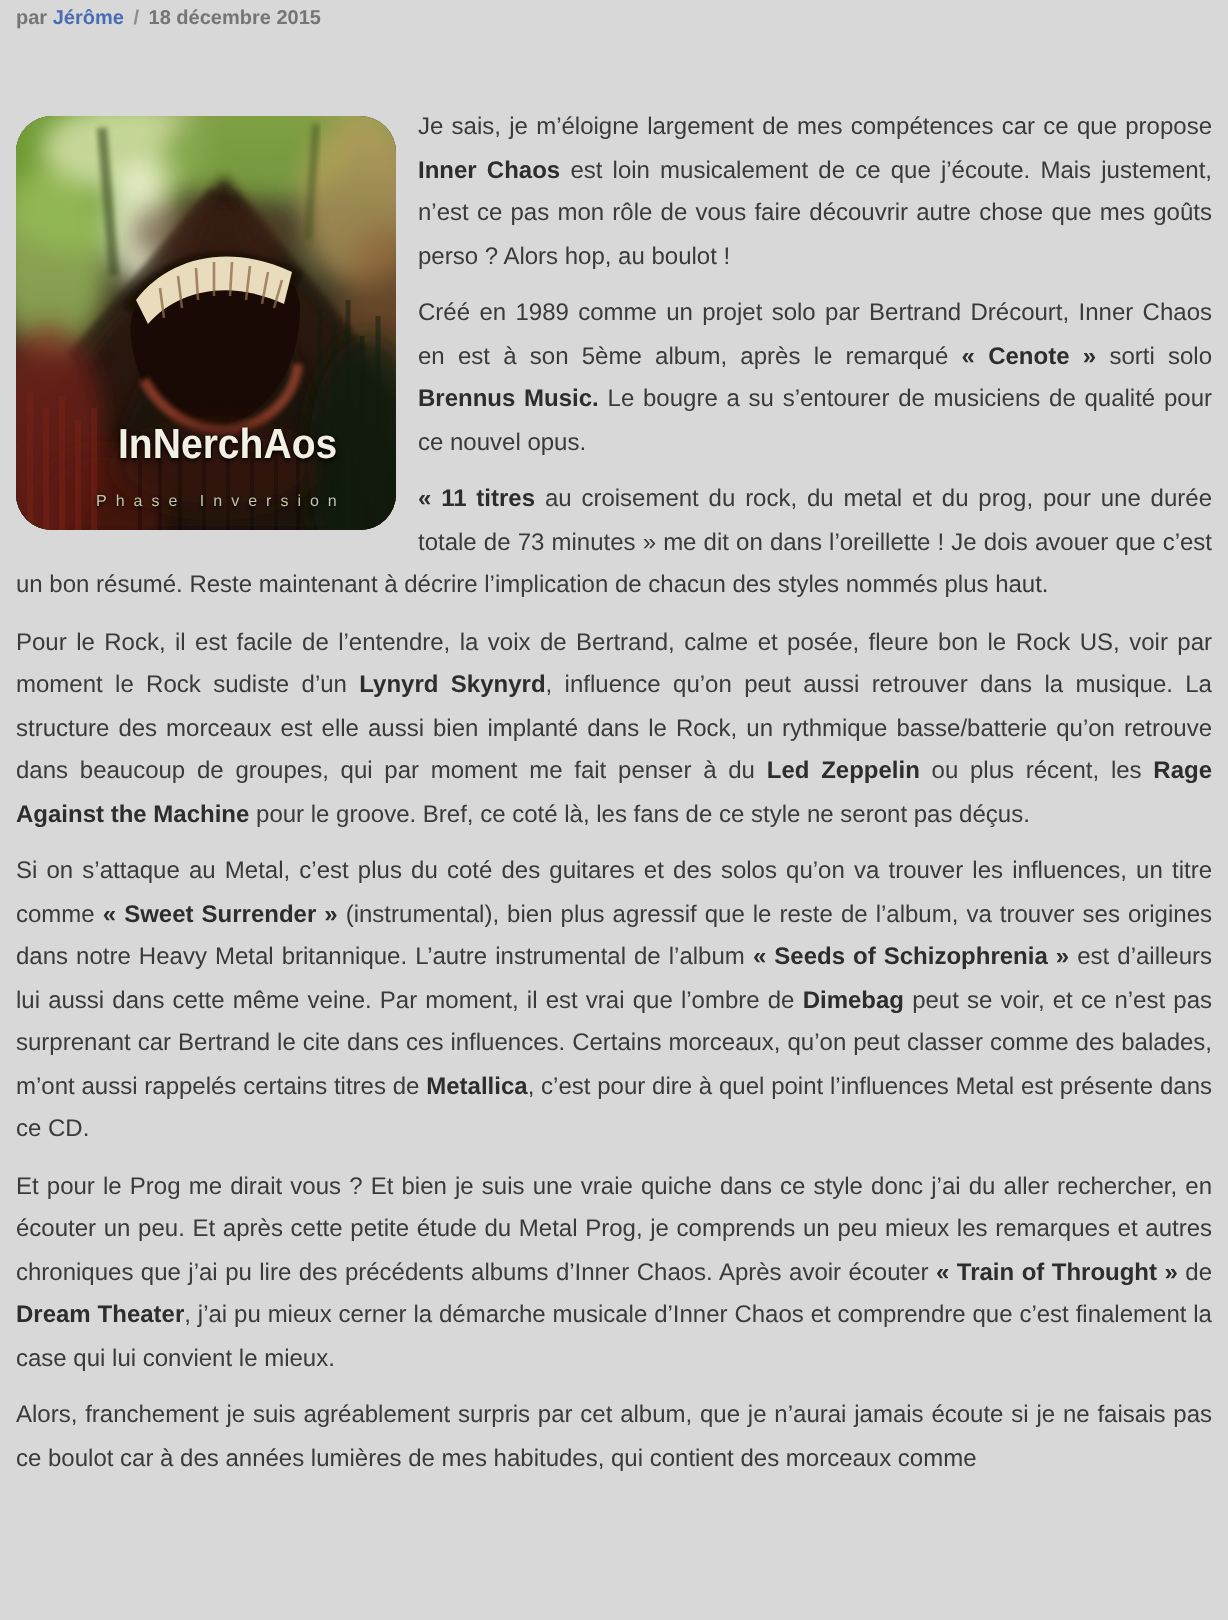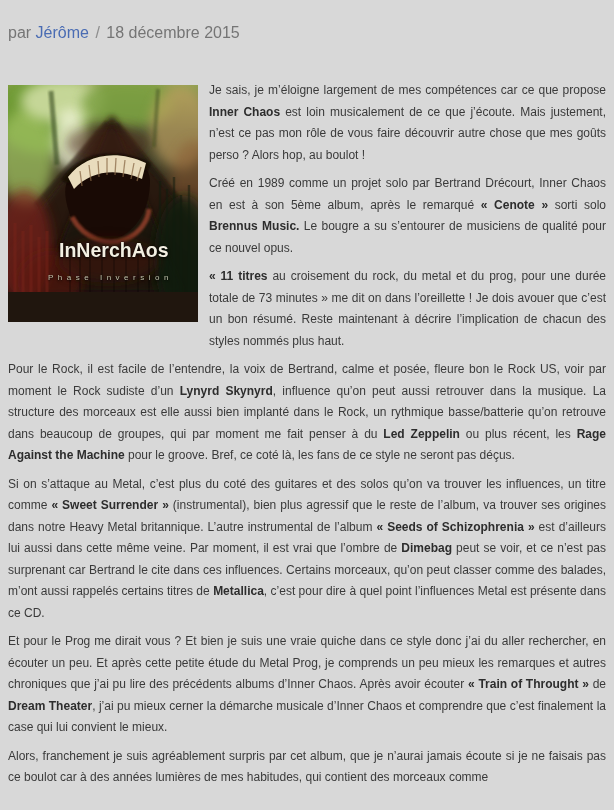--- a/index.html
+++ b/index.html
@@ -14,47 +14,49 @@
   .page { width: 614px; padding: 0 8px; }
 
   h1.post-title {
     margin: 6px 0 0;
     font-size: 28px;
     line-height: 36px;
     font-weight: bold;
     color: #151515;
   }
   .byline {
-    margin-top: 24px;
-    font-size: 16px;
+    margin-top: 4px;
+    font-size: 10px;
     color: #757575;
+    font-weight: bold;
   }
   .byline a.author { color: #4a6cb3; text-decoration: none; }
   .byline .sep { color: #8d8d8d; margin: 0 2px; }
 
   .article { margin-top: 38px; }
   .article p {
     margin: 0 0 7px;
     font-size: 12px;
     line-height: 21.5px;
     text-align: justify;
     color: #3a3a3a;
   }
   .article p span.b { font-weight: 700; color: #2d2d2d; }
   .article p span.i { }
 
   
   .cover {
     float: left;
     width: 190px;
-    height: 237px;
+    height: 207px;
     margin: 5px 11px 11px 0;
     position: relative;
     overflow: hidden;
     background: #20160e;
+    border-radius: 18px;
   }
   .cover svg { position: absolute; left: 0; top: 0; }
   .cover .band {
     position: absolute; left: 51px; top: 154px;
     font-weight: bold; font-size: 21px; line-height: 22px;
     color: #f3efe2; letter-spacing: 0;
     transform: scaleX(.93); transform-origin: left center;
     text-shadow: 0 1px 3px rgba(0,0,0,.95), 0 0 1px #000;
   }
   .cover .ptitle {

